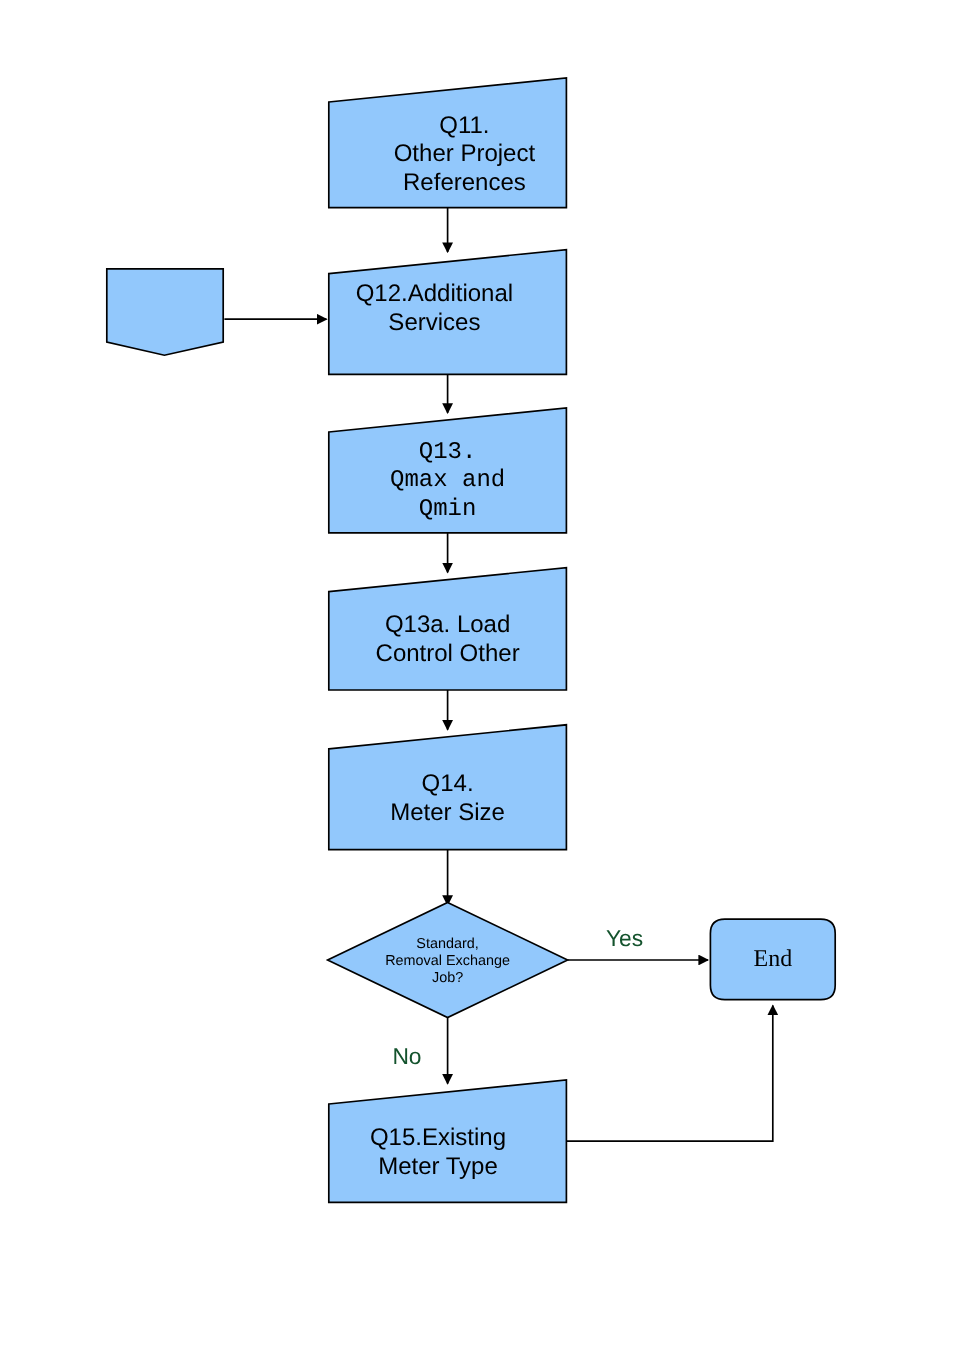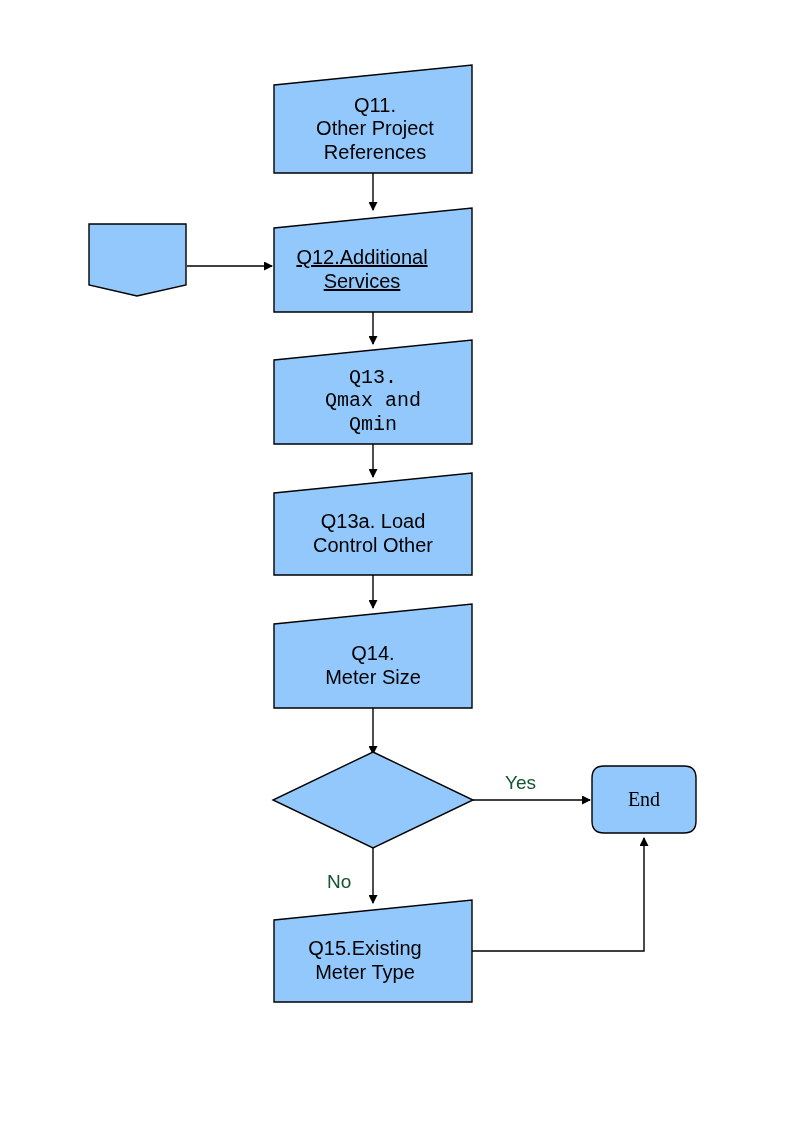--- a/index.html
+++ b/index.html
@@ -96,48 +96,53 @@
 
     <polygon points="274,624 472,604 472,708 274,708" fill="#92C8FC" stroke="#000000" stroke-width="1.4"></polygon>
 
     <polygon points="373,752 473,800 373,848 273,800" fill="#92C8FC" stroke="#000000" stroke-width="1.4"></polygon>
 
     <path d="M 604 766 L 684 766 Q 696 766 696 778 L 696 821 Q 696 833 684 833 L 604 833 Q 592 833 592 821 L 592 778 Q 592 766 604 766 Z" fill="#92C8FC" stroke="#000000" stroke-width="1.4"></path>
 
     <polygon points="274,920 472,900 472,1002 274,1002" fill="#92C8FC" stroke="#000000" stroke-width="1.4"></polygon>
   </svg>
 
-  <div class="node-label lbl-lg" style="left:262px; top:85px; width:226px; height:88px;justify-content:center;">
+  <div class="node-label lbl-lg" style="left:274px; top:85px; width:226px; height:88px;justify-content:center;">
     <span>Q11.</span>
     <span>Other Project</span>
     <span>References</span>
   </div>
 
 
-  <div class="node-label lbl-lg" style="left:274px; top:228px; width:176px; height:84px;text-decoration:underline;">
+  <div class="node-label lbl-lg" style="left:274px; top:216px; width:176px; height:84px;">
     <span>Q12.Additional</span>
     <span>Services</span>
   </div>
 
   <div class="node-label lbl-lg" style="left:274px; top:358px; width:198px; height:86px;font-family:Liberation Mono, monospace;">
     <span>Q13.</span>
     <span>Qmax and</span>
     <span>Qmin</span>
   </div>
 
   <div class="node-label lbl-lg" style="left:274px; top:493px; width:198px; height:82px;">
     <span>Q13a. Load</span>
     <span>Control Other</span>
   </div>
 
   <div class="node-label lbl-lg" style="left:274px; top:624px; width:198px; height:84px;">
     <span>Q14.</span>
     <span>Meter Size</span>
   </div>
 
+  <div class="node-label lbl-sm" style="left:273px; top:752px; width:200px; height:96px;">
+    <span>Standard,</span>
+    <span>Removal Exchange</span>
+    <span>Job?</span>
+  </div>
 
   <div class="node-label lbl-lg" style="left:592px; top:766px; width:104px; height:67px;font-family:Liberation Serif, serif;">
     <span>End</span>
   </div>
 
   <div class="node-label lbl-lg" style="left:274px; top:920px; width:182px; height:82px;">
     <span>Q15.Existing</span>
     <span>Meter Type</span>
   </div>
 

